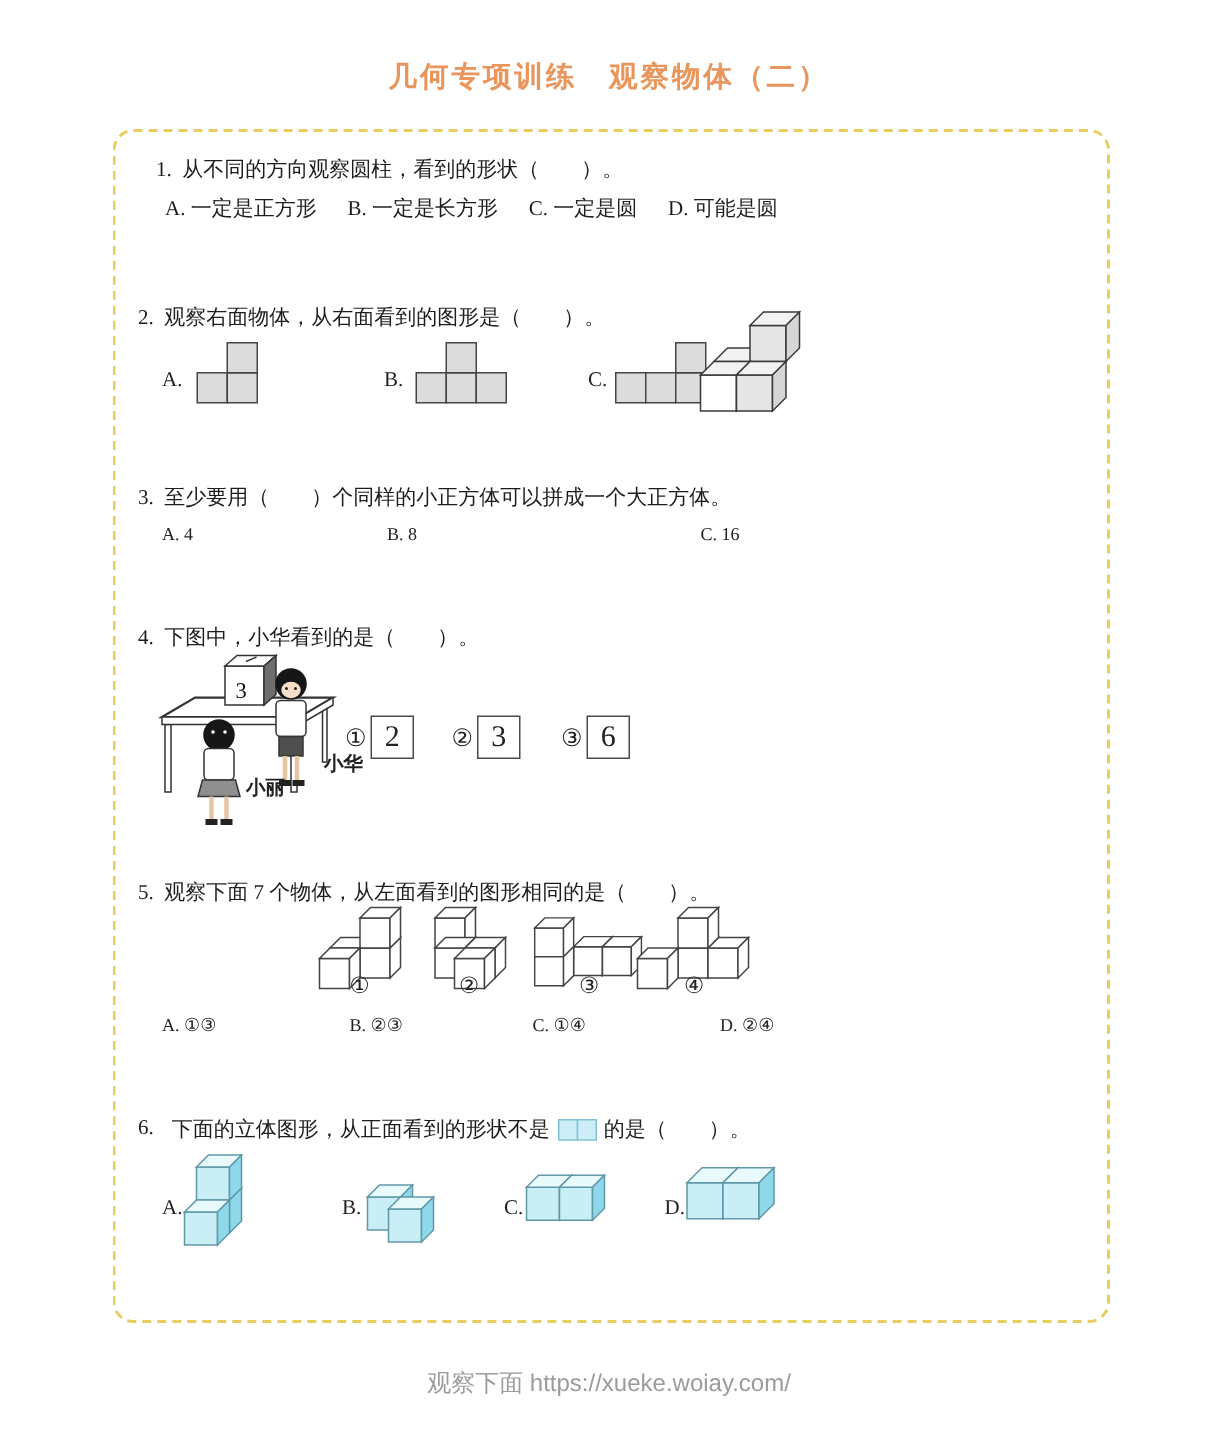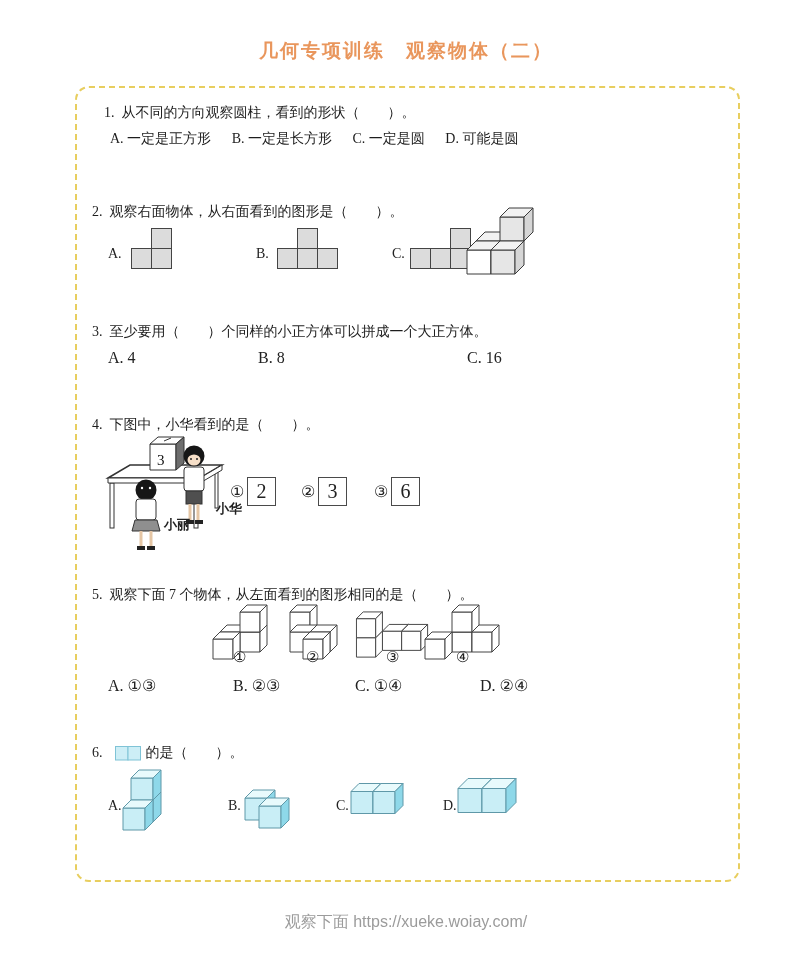--- a/index.html
+++ b/index.html
@@ -5,21 +5,21 @@
   html,body{margin:0;padding:0;background:#ffffff;}
   body{width:812px;height:970px;position:relative;overflow:hidden;
        font-family:"Liberation Serif","DejaVu Serif",serif;color:#222;}
   .title{position:absolute;top:38px;left:0;width:100%;text-align:center;
          color:#e9965c;font-size:19px;font-weight:bold;letter-spacing:2px;}
   .frame{position:absolute;left:75px;top:86px;width:661px;height:792px;
          border:2px dashed #e8ce5f;border-radius:14px;}
   .line{position:absolute;font-size:14px;white-space:nowrap;color:#1d1d1d;}
   .qnum{display:inline-block;margin-right:7px;}
   .opt{margin-right:17px;}
-  .abs-opt{position:absolute;font-size:16px;white-space:nowrap;}
+  .abs-opt{position:absolute;font-size:12px;white-space:nowrap;}
   .letter{position:absolute;font-size:14px;}
   .figsvg{position:absolute;overflow:visible;}
   .mark{position:absolute;font-size:16px;}
   .fig-label{position:absolute;font-size:15px;}
   .num-box{position:absolute;width:27px;height:27px;border:1.5px solid #4a4a4a;
            display:flex;align-items:center;justify-content:center;
            font-size:20px;background:#fff;}
   .person-label{position:absolute;font-size:13px;font-weight:bold;padding-left:16px;}
   .q6line{display:flex;align-items:center;gap:5px;}
   .footer{position:absolute;top:912px;left:0;width:100%;text-align:center;
@@ -231,20 +231,21 @@
 <span class="fig-label" style="left:306px;top:648px;">②</span>
 <span class="fig-label" style="left:386px;top:648px;">③</span>
 <span class="fig-label" style="left:456px;top:648px;">④</span>
 <span class="abs-opt" style="left:108px;top:676px;">A. ①③</span>
 <span class="abs-opt" style="left:233px;top:676px;">B. ②③</span>
 <span class="abs-opt" style="left:355px;top:676px;">C. ①④</span>
 <span class="abs-opt" style="left:480px;top:676px;">D. ②④</span>
 
 <div class="line q6line" style="left:92px;top:744px;">
   <span class="qnum">6.</span>
+  <span>下面的立体图形，从正面看到的形状不是</span>
   <svg width="26" height="15" viewBox="0 0 26 15" style="overflow:visible;">
     <rect x="0.5" y="0.5" width="12.5" height="13.5" fill="#cdeef6" stroke="#7fc3d6"></rect>
     <rect x="13" y="0.5" width="12.5" height="13.5" fill="#cdeef6" stroke="#7fc3d6"></rect>
   </svg>
   <span>的是（　　）。</span>
 </div>
 <span class="letter" style="left:108px;top:798px;">A.</span>
 <svg class="figsvg" style="left:123px;top:770px;" width="38" height="60" viewBox="0 -8 38 60">
   <path class="bf" d="M8 22 h22 v22 h-22 z"></path>
     <path class="bt" d="M8 22 l8 -8 h22 l-8 8 z"></path>

